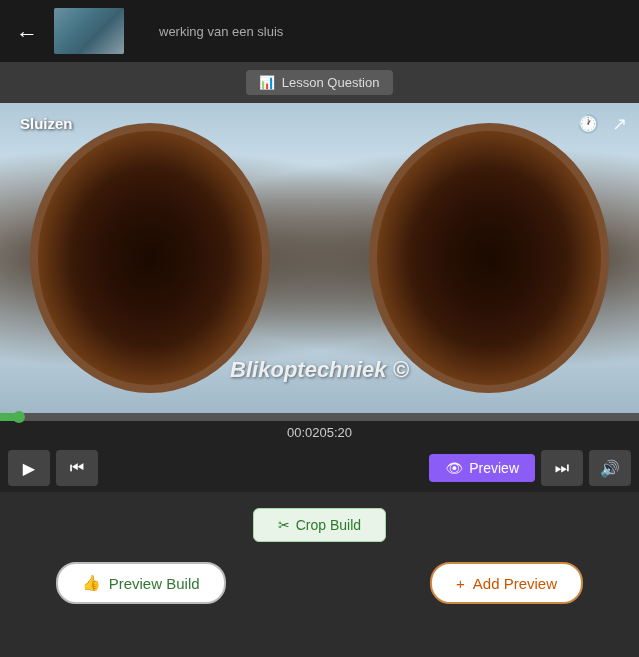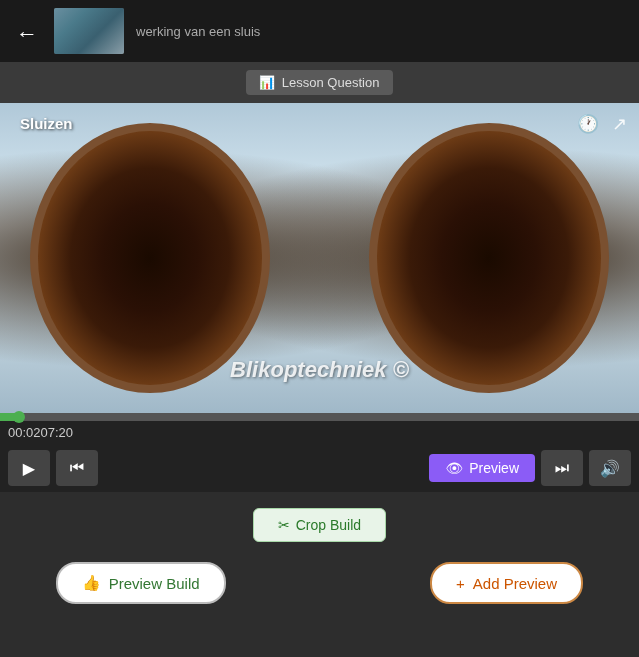--- a/index.html
+++ b/index.html
@@ -47,20 +47,21 @@
       flex-direction: column;
     }
     .header-title {
       color: #fff;
       font-size: 18px;
       font-weight: bold;
     }
     .header-subtitle {
       color: #aaa;
       font-size: 13px;
+      margin-left: 23px;
     }
 
     
     .analytics-bar {
       background: #3a3a3a;
       display: flex;
       justify-content: center;
       align-items: center;
       padding: 8px;
     }
@@ -171,21 +172,21 @@
       left: 3%;
       top: 50%;
       transform: translate(-50%, -50%);
       width: 12px;
       height: 12px;
       border-radius: 50%;
       background: #4CAF50;
     }
     .time-row {
       display: flex;
-      justify-content: flex-start;
+      justify-content: center;
       padding: 4px 8px;
       color: #ccc;
       font-size: 13px;
     }
 
     
     .controls-bar {
       background: #222;
       display: flex;
       align-items: center;
@@ -311,21 +312,21 @@
   <div class="watermark">Blikoptechniek ©</div>
 </div>
 
 <div class="progress-area">
   <div class="progress-bar-container">
     <div class="progress-fill"></div>
     <div class="progress-thumb"></div>
   </div>
   <div class="time-row">
     <span>00:02</span>
-    <span>07:20</span>
+    <span>05:20</span>
   </div>
 </div>
 
 <div class="controls-bar">
   <button class="ctrl-btn play-btn">▶</button>
   <button class="ctrl-btn">⏮</button>
   <div class="spacer"></div>
   <button class="preview-btn">
     <span>👁</span>
     <span>Preview</span>

